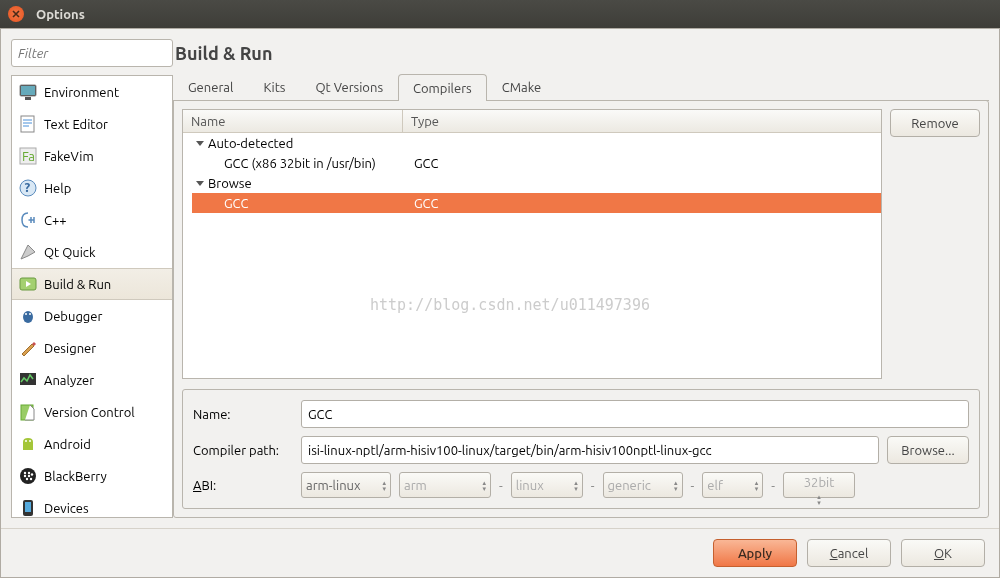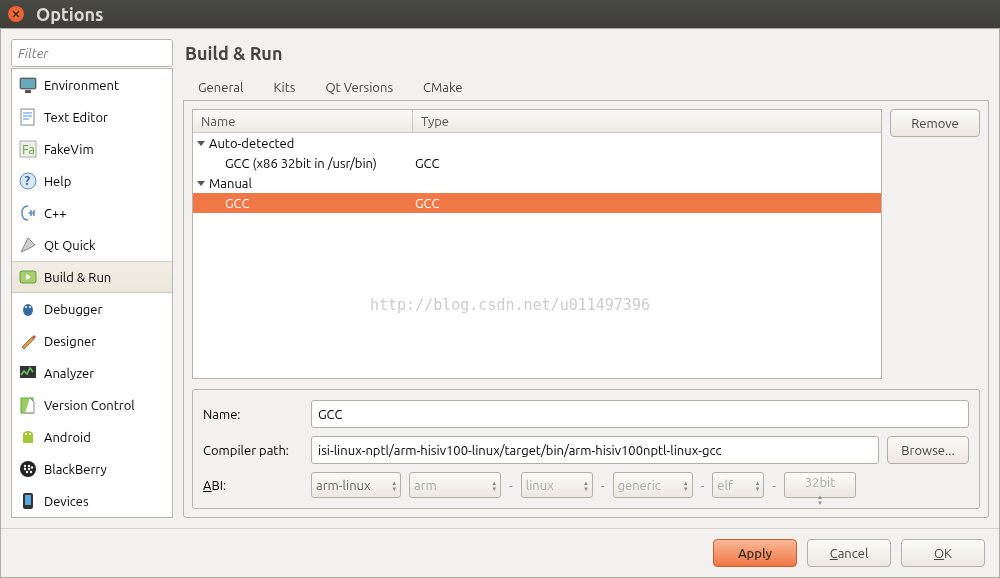--- a/index.html
+++ b/index.html
@@ -1,41 +1,41 @@
 <!DOCTYPE html>
 <html><head>
 <meta charset="utf-8">
 <style>
 * { box-sizing: border-box; margin: 0; padding: 0; font-family: "Ubuntu", "Segoe UI", sans-serif; font-size: 13px; }
 body { background: #f0ece5; width: 1000px; height: 578px; overflow: hidden; }
 .titlebar { background: linear-gradient(#4a4a45, #3e3d38); height: 28px; display: flex; align-items: center; padding: 0 8px; color: #dcdad5; }
 .tb-btn { width: 16px; height: 16px; border-radius: 50%; margin-right: 8px; display: inline-flex; align-items: center; justify-content: center; font-size: 10px; }
 .tb-close { background: radial-gradient(#f07746,#e95420); color: #5a2; }
 .tb-close svg { width:8px; height:8px; }
-.titletext { font-weight: bold; font-size: 18px; color: #dcdad5; margin-left: 4px; }
+.titletext { font-weight: bold; font-size: 13px; color: #dcdad5; margin-left: 4px; }
 .dialog { display: flex; flex-direction: column; height: calc(578px - 28px); background: #f2f1ef; border: 1px solid #b0aba3; }
-.main { display: flex; flex: 1; padding: 10px; gap: 10px; overflow: hidden; }
+.main { display: flex; flex: 1; padding: 10px; overflow: hidden; }
 .leftcol { width: 162px; display: flex; flex-direction: column; }
 .filter { width: 100%; height: 28px; border: 1px solid #b9b5ad; border-radius: 3px; padding: 2px 6px; background: #fff; font-style: italic; color: #999; }
-.catlist { flex: 1; border: 1px solid #b9b5ad; background: #fff; margin-top: 1px; overflow-y: auto; }
+.catlist { flex: 1; border: 1px solid #b9b5ad; background: #fff; margin-top: 8px; overflow-y: auto; }
 .catitem { display: flex; align-items: center; height: 32px; padding: 0 6px; gap: 6px; cursor: pointer; border-bottom: 0; }
 .catitem.selected { background: linear-gradient(#f2eee6,#ece6da); border-top:1px solid #cfc9bd; border-bottom:1px solid #cfc9bd; }
 .caticon { width: 20px; height: 20px; flex: none; display:flex; align-items:center; justify-content:center; }
 .rightcol { flex: 1; display: flex; flex-direction: column; overflow: hidden; }
 .pagettl { font-size: 18px; font-weight: bold; color: #444; margin: 4px 0 10px 2px; }
 .tabs { display: flex; border-bottom: 1px solid #b9b5ad; margin-bottom: -1px; }
 .tab { padding: 6px 14px; border: 1px solid transparent; border-bottom: none; cursor: pointer; border-radius: 4px 4px 0 0; color: #444; }
 .tab.active { background: #f2f1ef; border-color: #b9b5ad; position: relative; top: 1px; }
 .tabbody { flex: 1; border: 1px solid #b9b5ad; border-radius: 0 3px 3px 3px; padding: 8px; display: flex; flex-direction: column; gap: 10px; overflow: hidden; }
 .toprow { display: flex; gap: 8px; flex: 1; overflow: hidden; }
 .tree { flex: 1; border: 1px solid #b9b5ad; background: #fff; display: flex; flex-direction: column; overflow: hidden; }
 .treehdr { display: flex; background: linear-gradient(#fafaf8,#ece9e2); border-bottom: 1px solid #cfc9bd; }
 .treehdr > div { padding: 4px 8px; color: #555; }
 .treehdr .col1 { width: 220px; border-right: 1px solid #cfc9bd; }
-.treebody { flex: 1; overflow: auto; }
+.treebody { flex: 1; overflow: auto; margin-left: 9px; }
 .trow { display: flex; height: 20px; align-items: center; }
 .trow .col1 { width: 220px; display:flex; align-items:center; }
 .trow .col2 { flex: 1; padding-left: 2px; }
 .expander { display:inline-block; width:0; height:0; margin: 0 4px; border-top: 5px solid #555; border-left: 4px solid transparent; border-right: 4px solid transparent; }
 .trow.sel { background: #f07746; color: #fff; }
 .sidebtns { display: flex; flex-direction: column; gap: 6px; width: 90px; }
 .btn { height: 28px; border: 1px solid #b3afa7; border-radius: 4px; background: linear-gradient(#fafaf7,#ece8e0); color: #444; cursor: pointer; display: flex; align-items: center; justify-content: center; padding: 0 10px; }
 .btn.primary { background: linear-gradient(#f9b796,#f07746); border-color: #c5602f; color: #3a2a20; font-weight: 500; }
 .detail { border: 1px solid #b9b5ad; border-radius: 3px; padding: 10px; }
 .frow { display: flex; align-items: center; margin-bottom: 8px; gap: 8px; }
@@ -206,20 +206,21 @@
         </div>
       </div>
     </div>
 
     <div class="rightcol">
       <div class="pagettl">Build &amp; Run</div>
       <div class="tabs">
         <div class="tab">General</div>
         <div class="tab">Kits</div>
         <div class="tab">Qt Versions</div>
+        <div class="tab active">Compilers</div>
         <div class="tab">CMake</div>
       </div>
       <div class="tabbody">
         <div class="toprow">
           <div class="tree">
             <div class="treehdr">
               <div class="col1">Name</div>
               <div class="col2">Type</div>
             </div>
             <div class="treebody">
@@ -230,21 +231,21 @@
                   </div>
                 <div class="col2"></div>
               </div>
               <div class="trow">
                 <div class="col1" style="padding-left:32px;">GCC (x86 32bit in /usr/bin)</div>
                 <div class="col2">GCC</div>
               </div>
               <div class="trow">
                 <div class="col1">
                     <span class="expander"></span>
-                    <span>Manual</span>
+                    <span>Browse</span>
                   </div>
                 <div class="col2"></div>
               </div>
               <div class="trow sel">
                 <div class="col1" style="padding-left:32px;">GCC</div>
                 <div class="col2">GCC</div>
               </div>
             </div>
           </div>
           <div class="sidebtns">
@@ -276,21 +277,21 @@
             <div class="fsel disabled" style="width:72px;">
                 <span>linux</span>
                 <span class="spin">▴<br>▾</span>
               </div>
             <span class="dash">-</span>
             <div class="fsel disabled" style="width:80px;">
                 <span>generic</span>
                 <span class="spin">▴<br>▾</span>
               </div>
             <span class="dash">-</span>
-            <div class="fsel disabled" style="width:52px;text-align:right;">
+            <div class="fsel disabled" style="width:61px;text-align:right;">
                 <span>elf</span>
                 <span class="spin">▴<br>▾</span>
               </div>
             <span class="dash">-</span>
             <div class="fsel disabled" style="width:72px;flex-direction:column;">
                 <span>32bit</span>
                 <span class="spin">▴<br>▾</span>
               </div>
           </div>
         </div>

